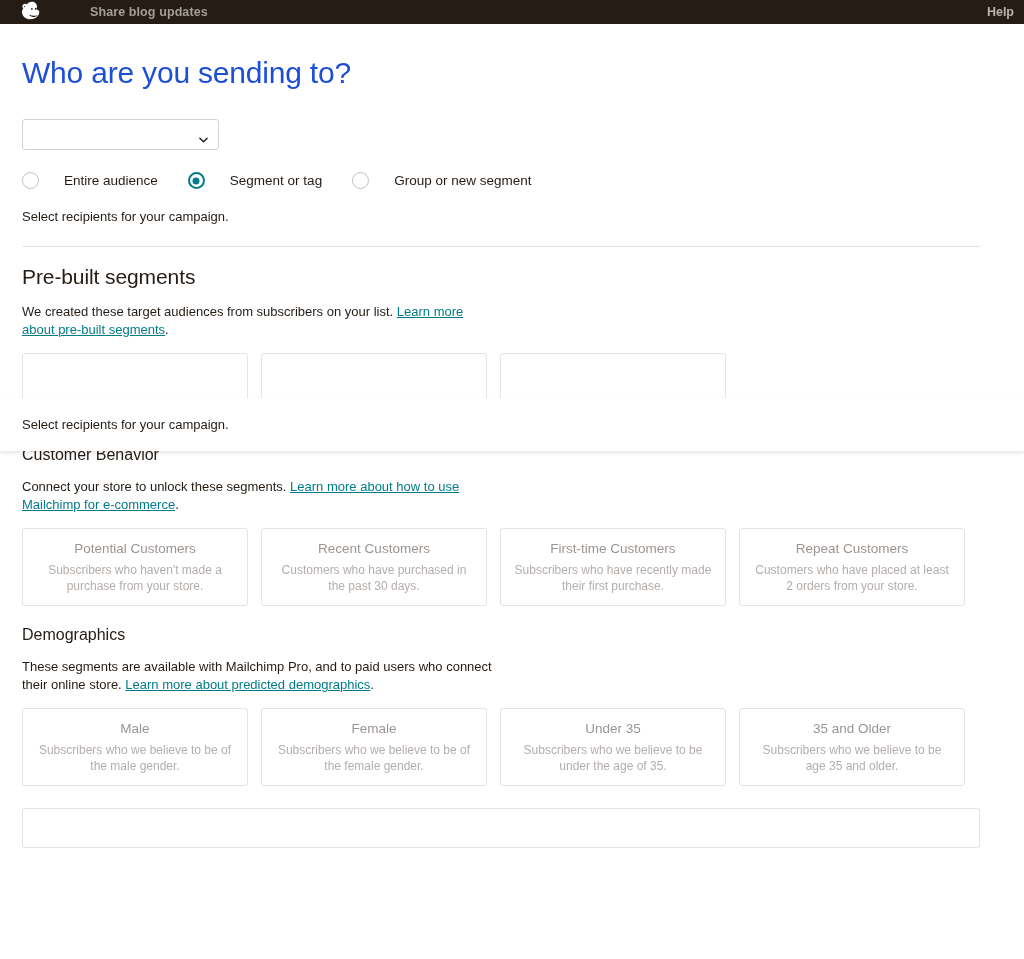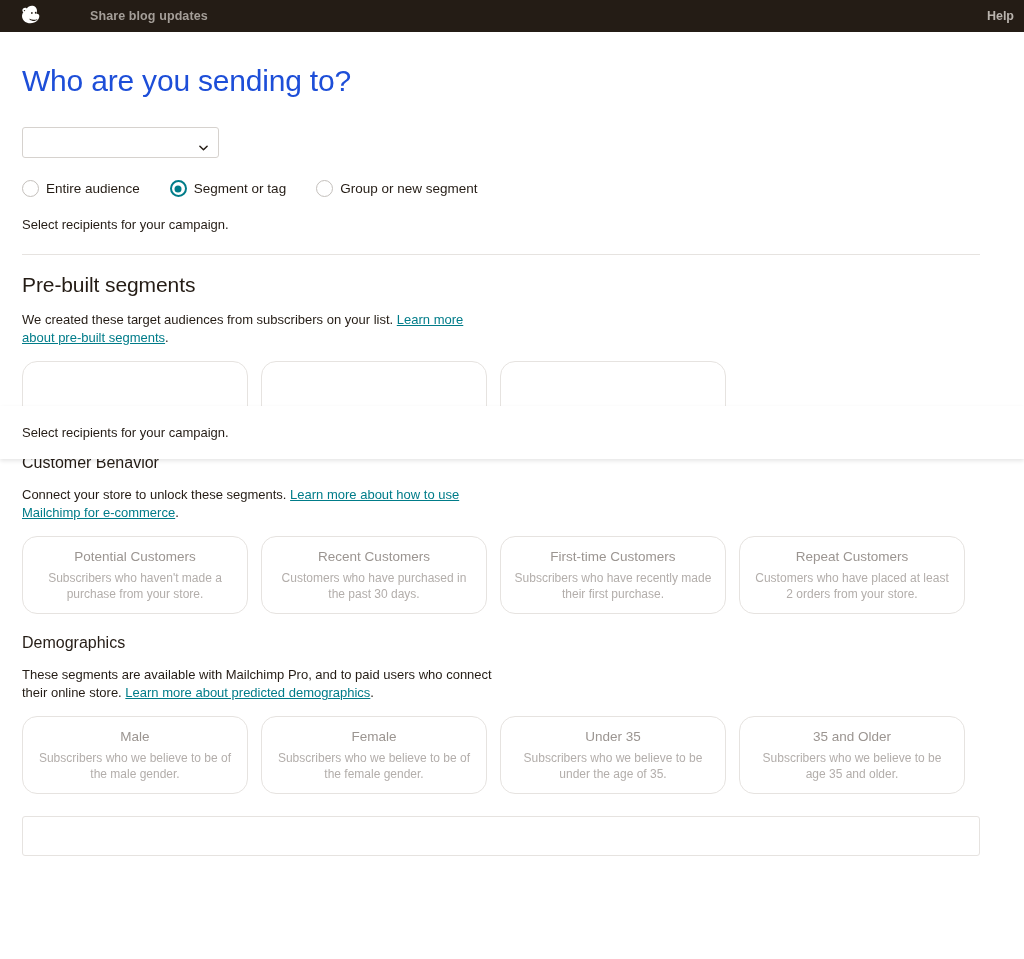--- a/index.html
+++ b/index.html
@@ -9,21 +9,21 @@
     height: 959px;
     background: #ffffff;
     font-family: "Liberation Sans", sans-serif;
     -webkit-font-smoothing: antialiased;
   }
 
   
   .topbar {
     position: relative;
     width: 1024px;
-    height: 32px;
+    height: 24px;
     background: #241c15;
     display: flex;
     align-items: center;
   }
   .logo-wrap {
     width: 36px;
     height: 36px;
     margin-left: 12px;
     display: flex;
     align-items: center;
@@ -129,21 +129,21 @@
   .radio-opt.selected .radio-dot::after {
     content: "";
     position: absolute;
     left: 50%; top: 50%;
     transform: translate(-50%, -50%);
     width: 7px; height: 7px;
     border-radius: 50%;
     background: #007c89;
   }
   .radio-label {
-    margin-left: 7px;
+    margin-left: 25px;
     font-size: 13.5px;
     color: #241c15;
     white-space: nowrap;
   }
 
   .helper-text {
     margin-top: 20px;
     font-size: 13px;
     color: #241c15;
   }
@@ -188,21 +188,21 @@
   .card-grid {
     margin-top: 14px;
     display: flex;
     flex-wrap: wrap;
     gap: 13px;
   }
   .seg-card {
     width: 226px;
     min-height: 73px;
     border: 1px solid #e6e3e0;
-    border-radius: 15px;
+    border-radius: 3px;
     background: #fff;
     padding: 12px 11px 11px;
     text-align: center;
     cursor: pointer;
   }
   .seg-card .card-title {
     font-size: 13.5px;
     color: #9b9591;
     margin-bottom: 6px;
   }

